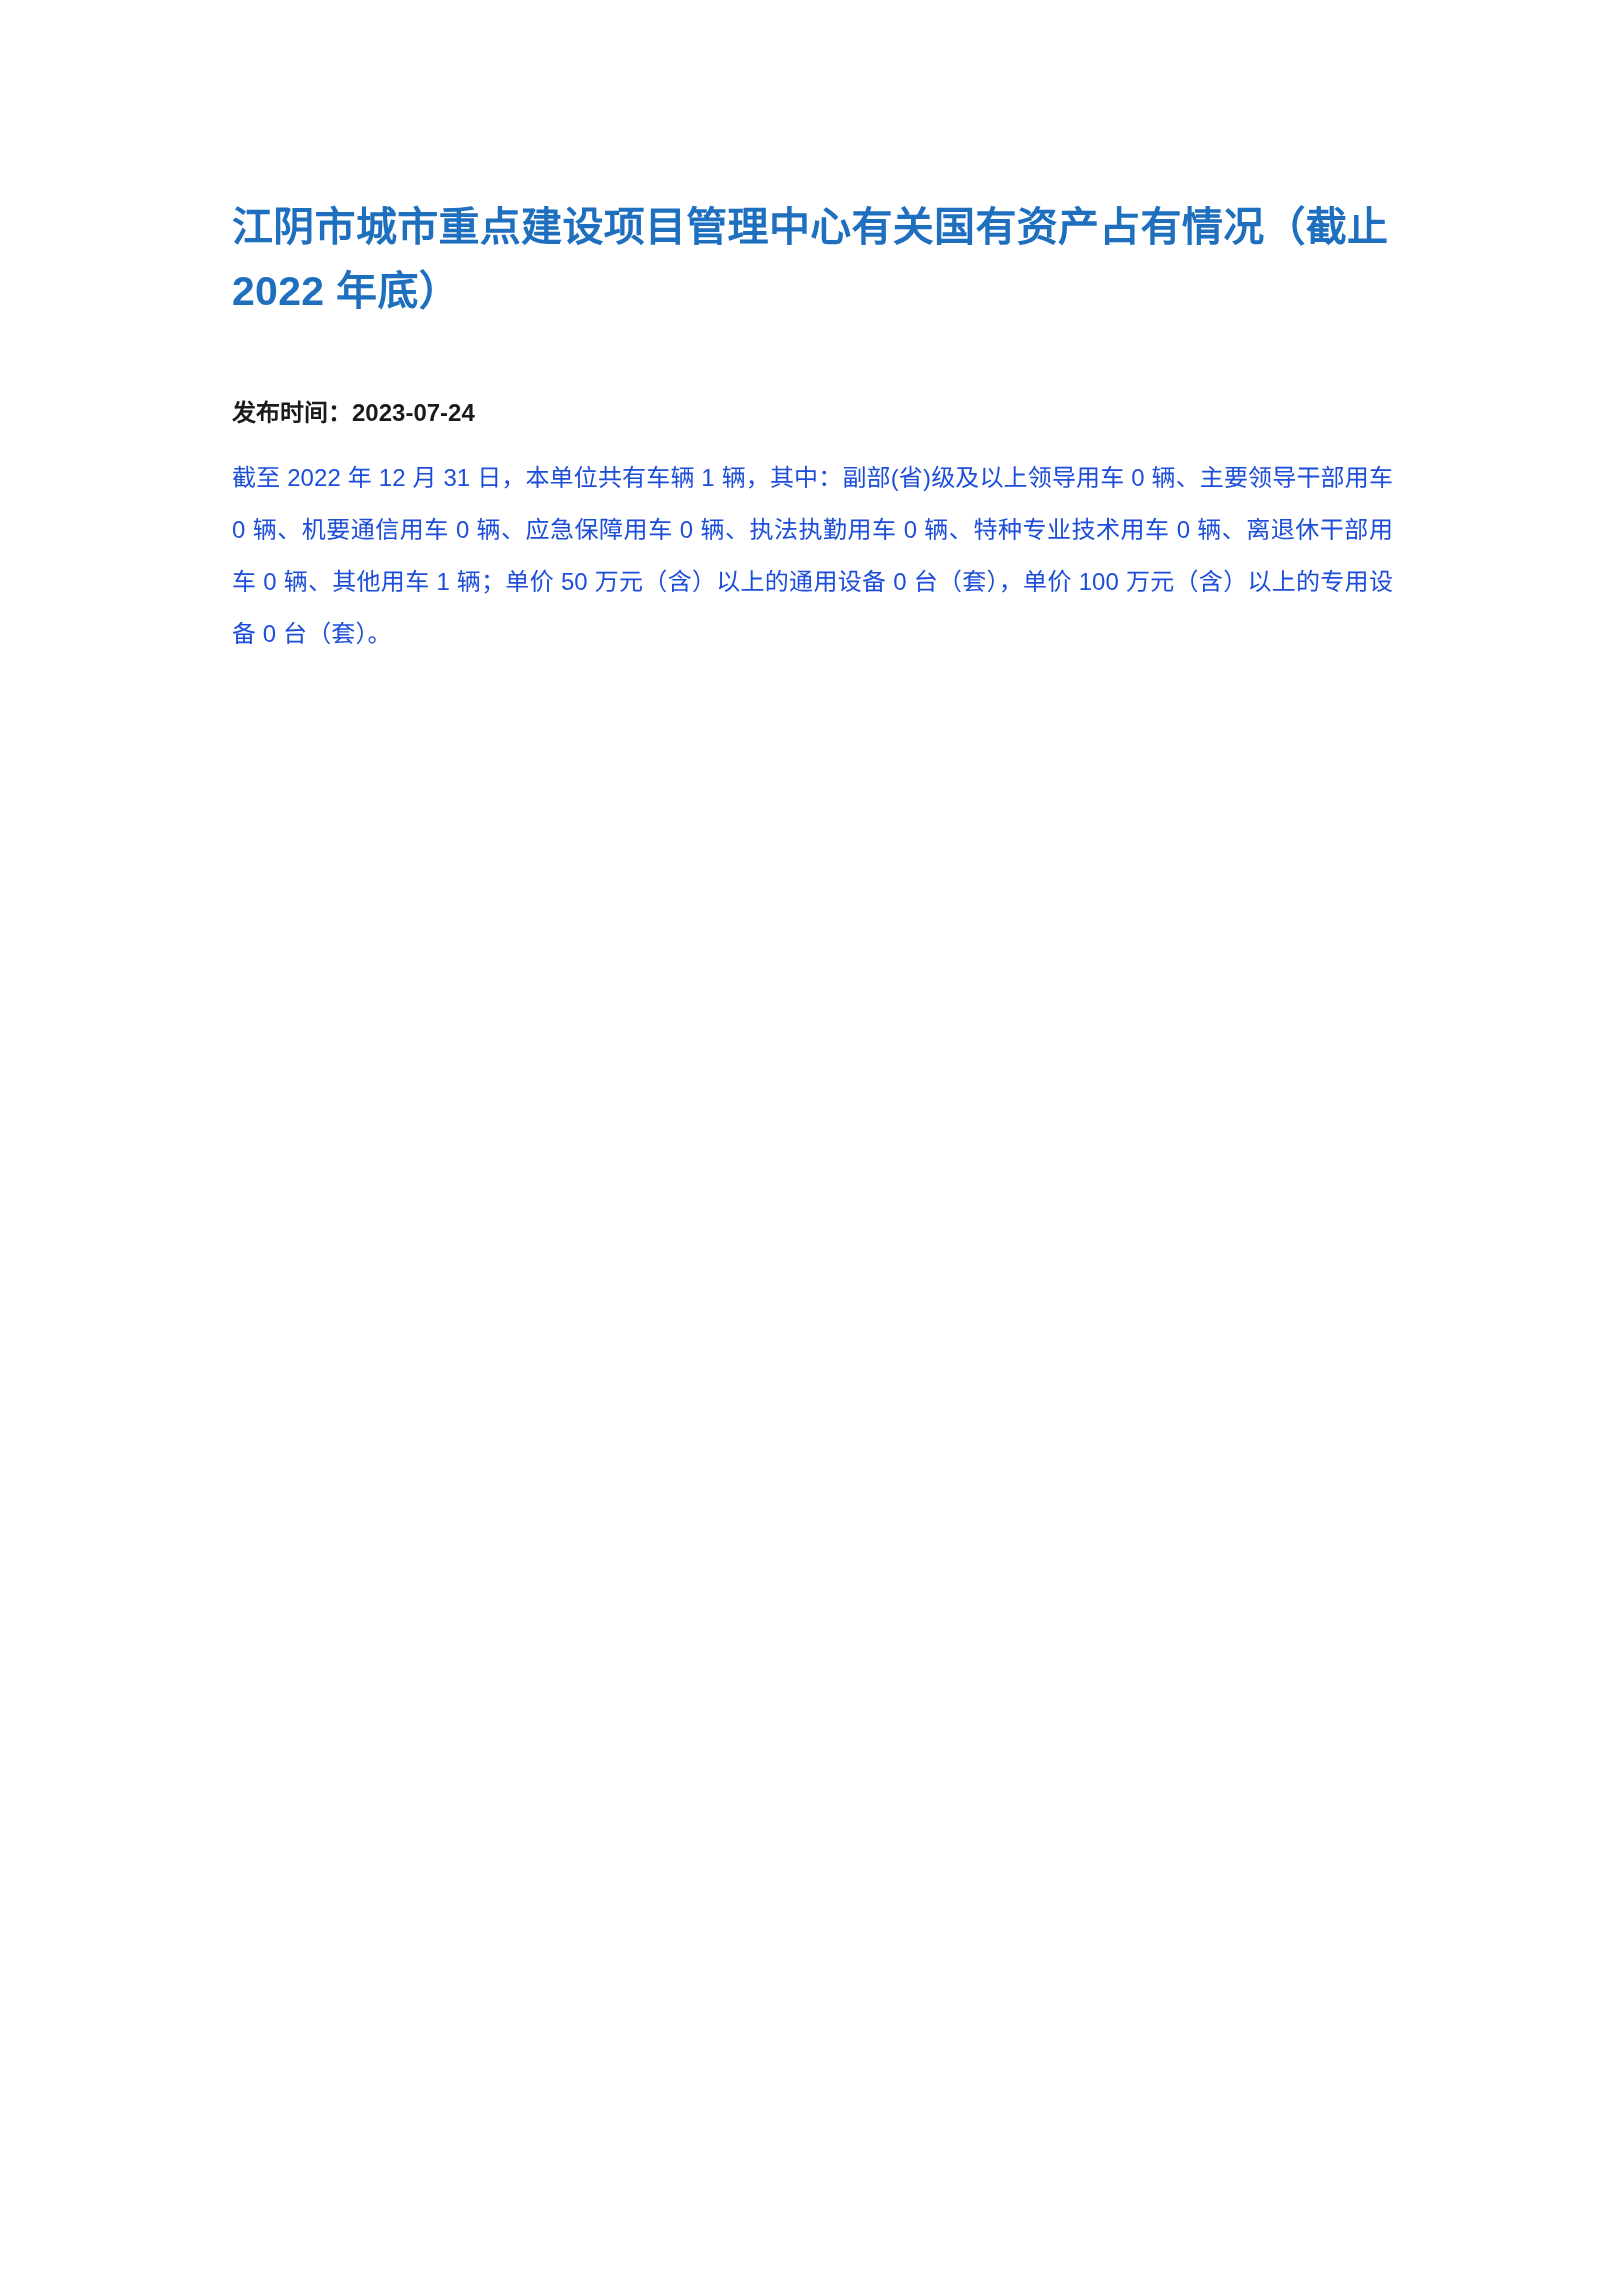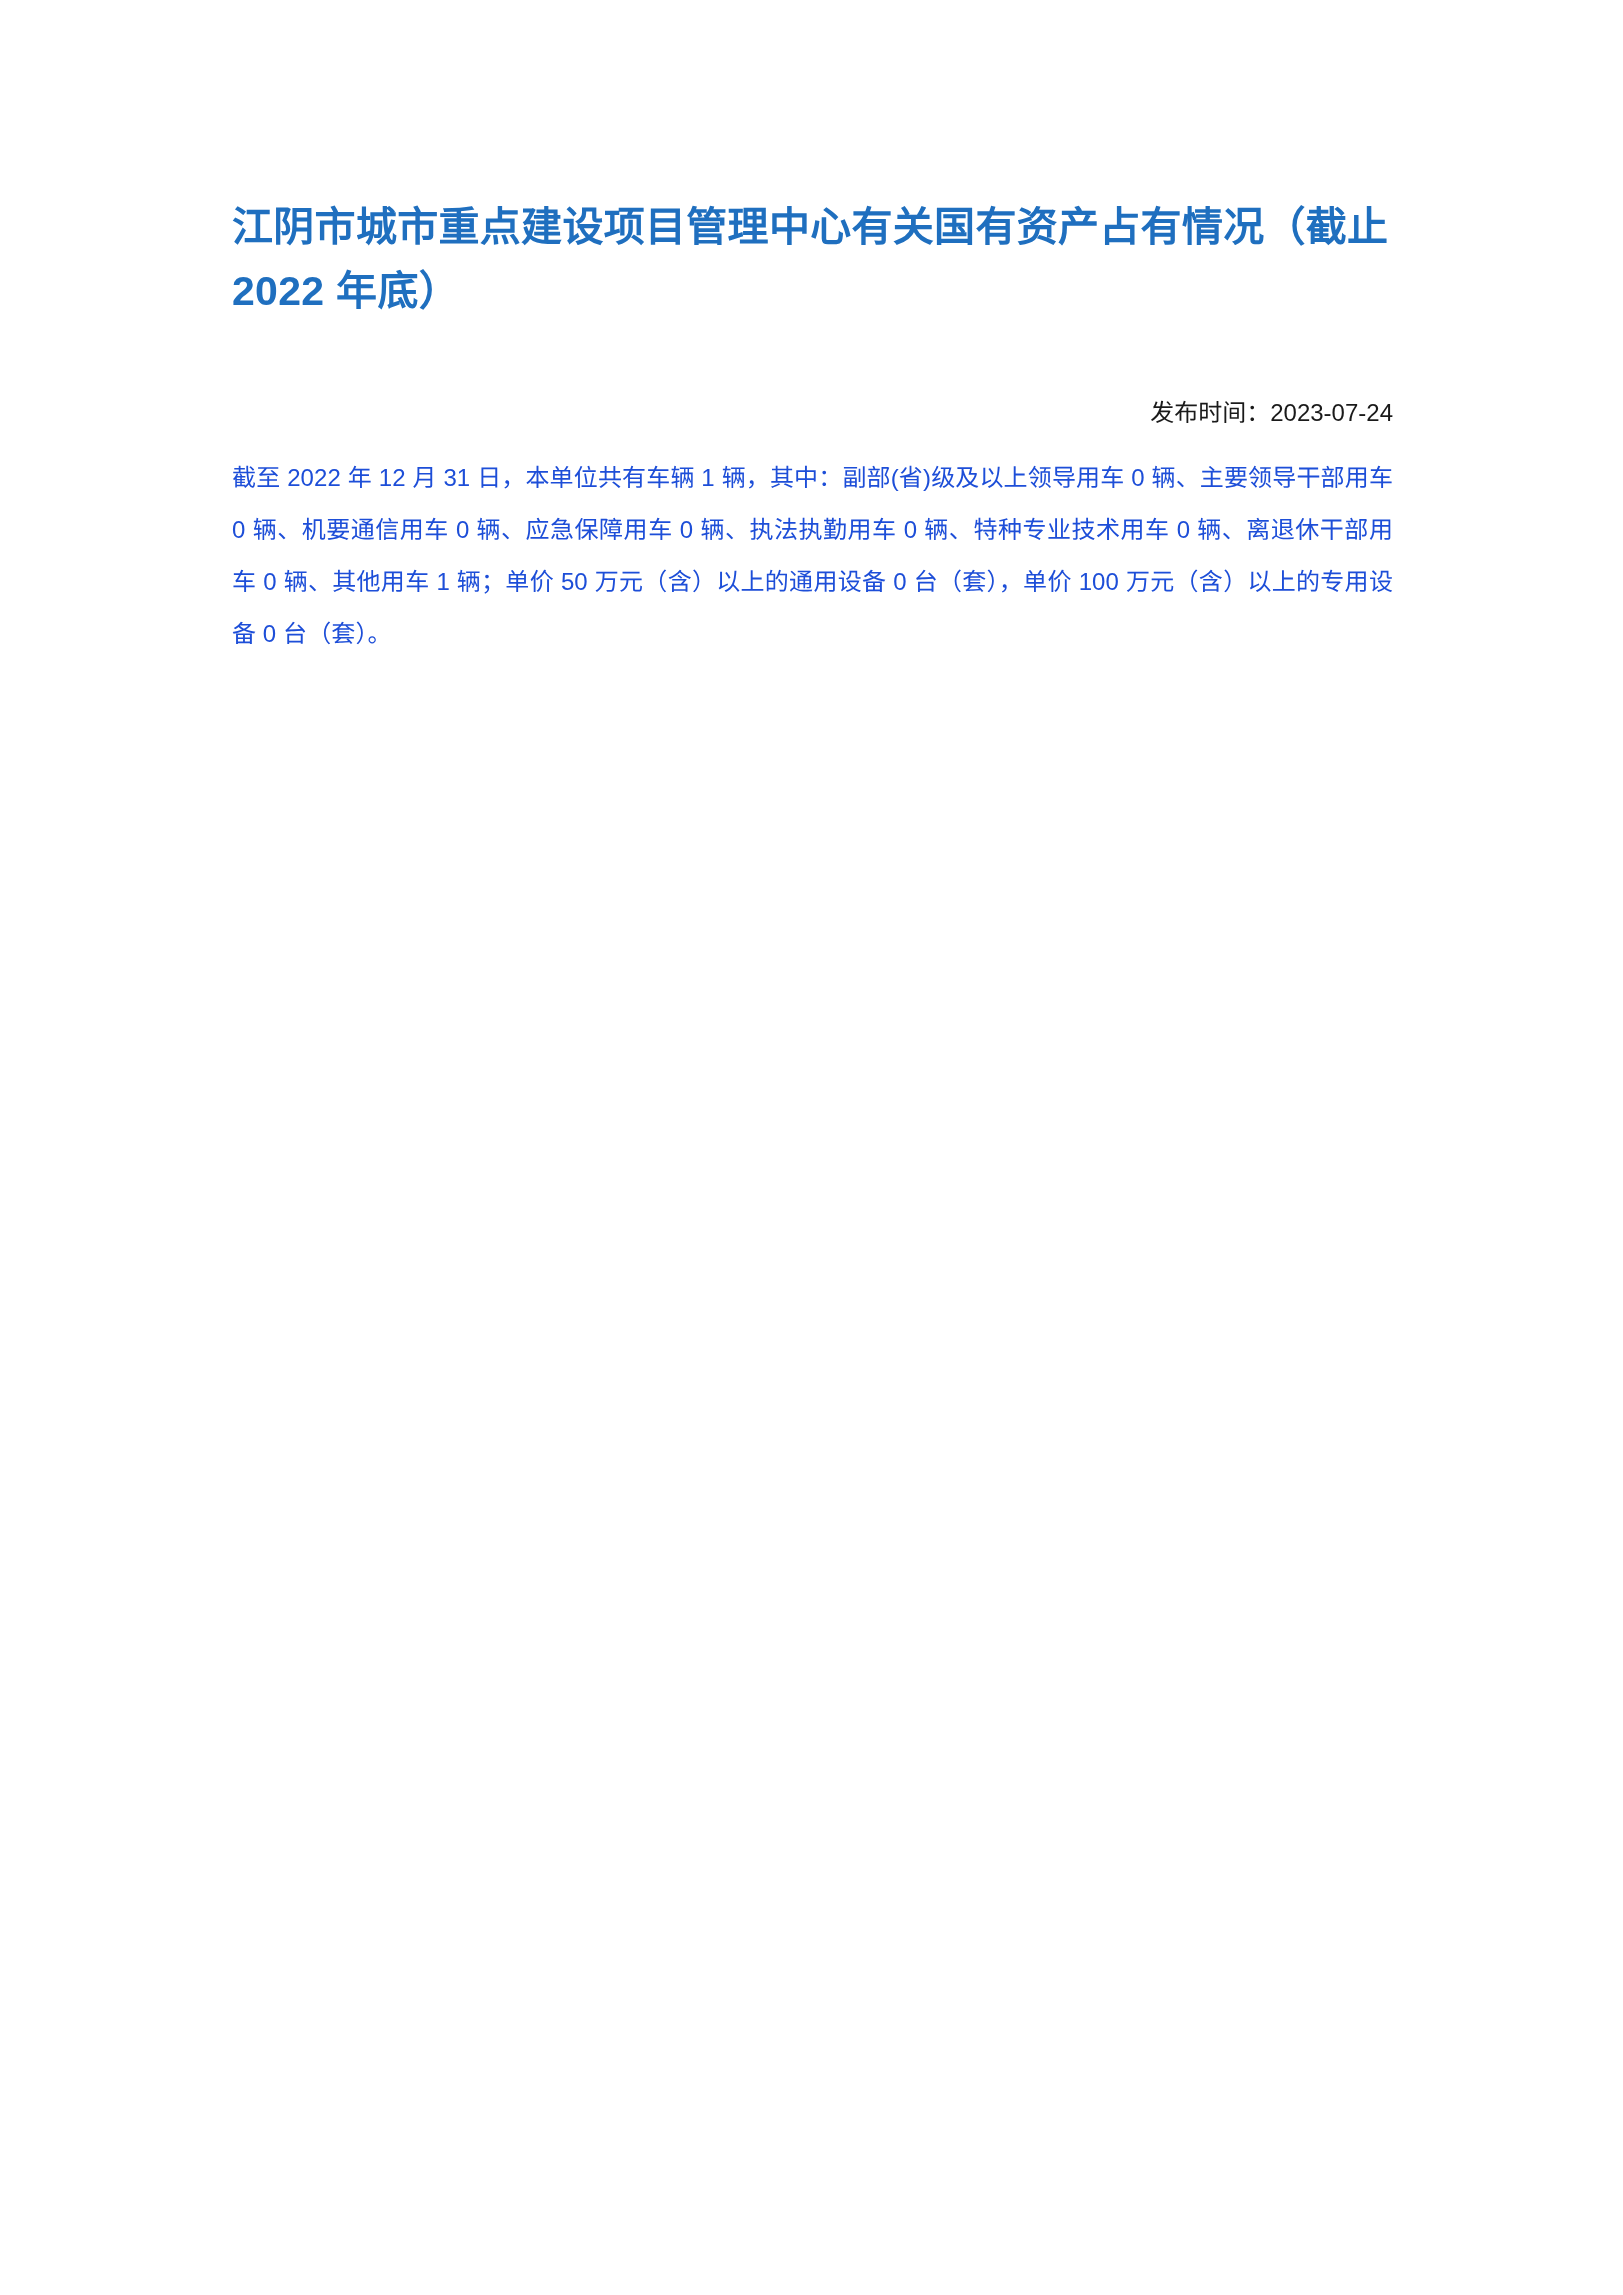--- a/index.html
+++ b/index.html
@@ -34,25 +34,25 @@
     font-size: 41px;
     line-height: 1.55;
     font-weight: 700;
     color: #1f6fbf;
     letter-spacing: 0.3px;
     margin: 0 0 0 0;
     text-align: left;
   }
   .publish-line {
     margin-top: 71px;
-    text-align: right;
+    text-align: left;
     font-size: 24px;
     line-height: 1.6;
     color: #1a1a1a;
-    font-weight: 400;
+    font-weight: 700;
   }
   .body-text {
     margin-top: 19.6px;
     font-size: 24px;
     line-height: 2.16;
     color: #1d4ed8;
     text-align: justify;
     text-justify: inter-ideograph;
     letter-spacing: 0.1px;
   }

